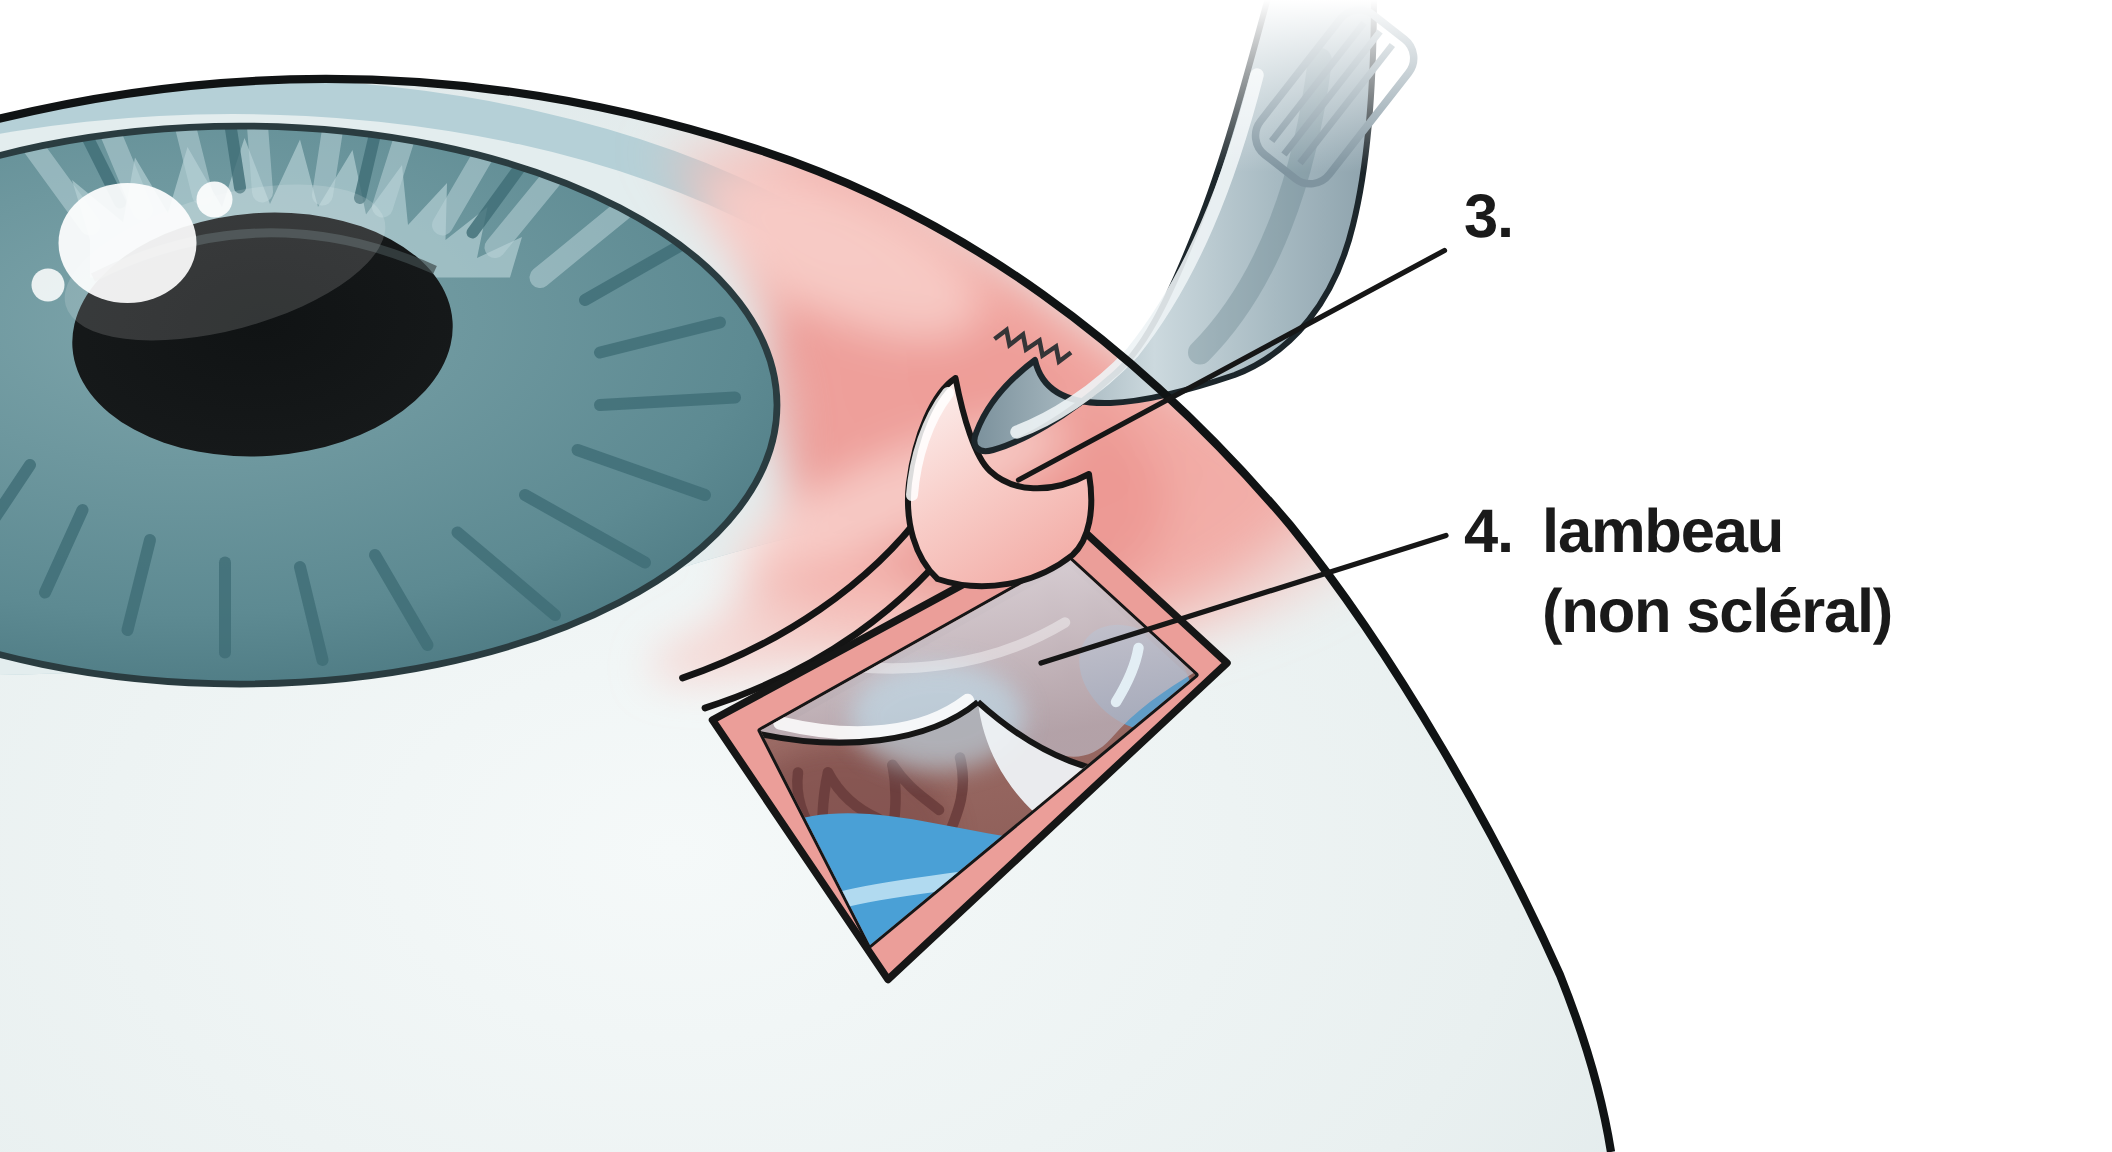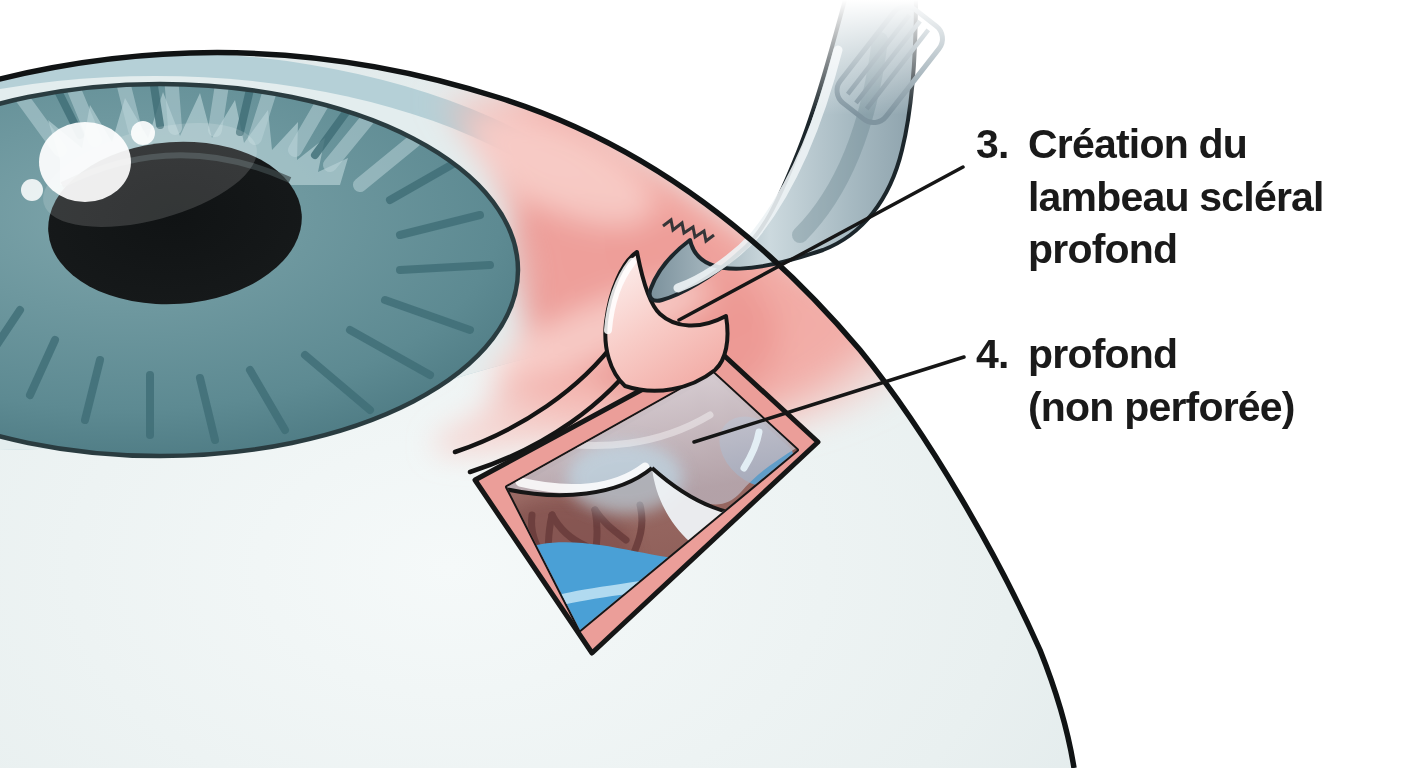--- a/index.html
+++ b/index.html
@@ -220,26 +220,21 @@
 
   <g stroke="#161616" stroke-width="3.5" stroke-linecap="round">
     <path d="M 963,167 L 679,320"></path>
     <path d="M 964,357 L 694,442"></path>
   </g>
 </svg>
 </div>
 
 <div class="label" style="left:976px;top:118px;">
   <span class="num">3.</span>
-  <span class="lines">
-    <span>Création du</span>
-    <span>lambeau scléral</span>
-    <span>profond</span>
-  </span>
 </div>
 
 <div class="label" style="left:976px;top:328px;">
   <span class="num">4.</span>
   <span class="lines">
-    <span>profond</span>
-    <span>(non perforée)</span>
+    <span>lambeau</span>
+    <span>(non scléral)</span>
   </span>
 </div>
 
 </body></html>

